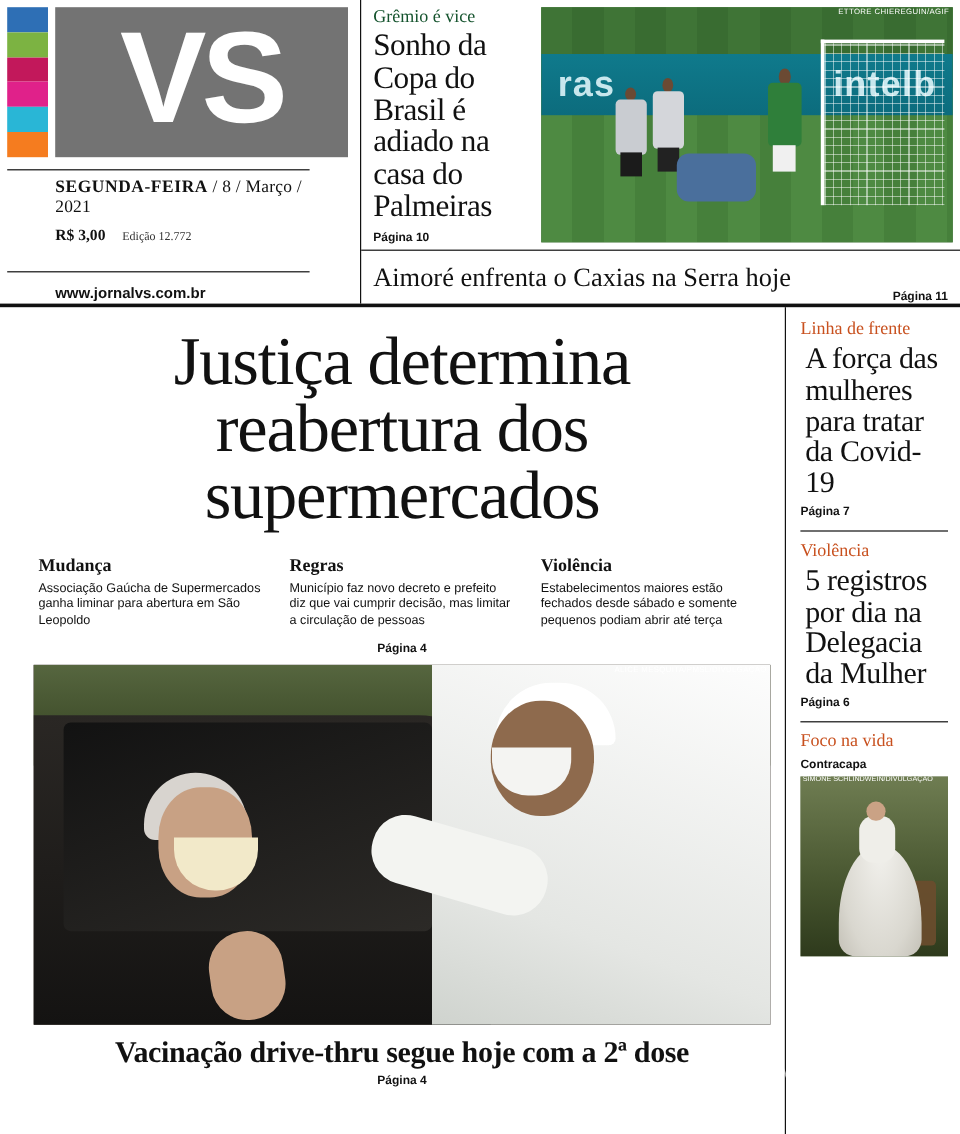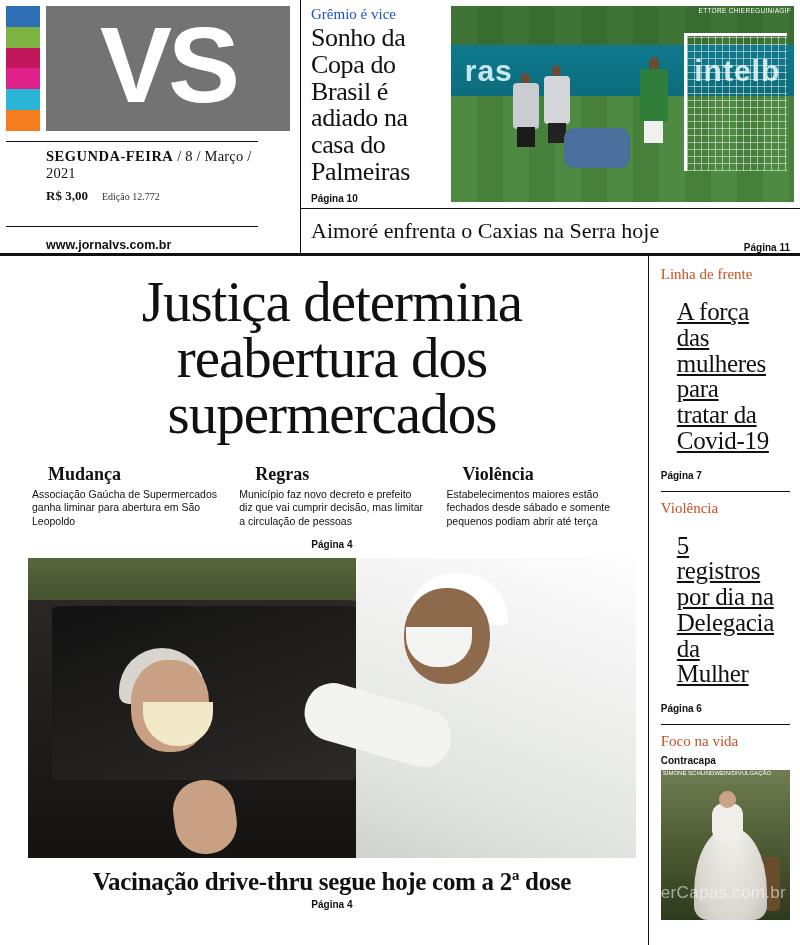--- a/index.html
+++ b/index.html
@@ -105,21 +105,21 @@
     border-bottom: 1px solid #111;
   }
   .mh-lead {
     width: 150px;
     padding: 6px 8px 4px 10px;
     display: flex;
     flex-direction: column;
   }
   .kicker {
     font-family: "Liberation Serif", serif;
-    color: #1d4ed8;
+    color: #14532d;
     font-size: 15px;
     margin-bottom: 2px;
   }
   .mh-lead h2 {
     margin: 0;
     font-size: 26px;
     line-height: 1.03;
     font-weight: normal;
     letter-spacing: -0.4px;
   }
@@ -187,22 +187,22 @@
   }
 
   .sub-decks {
     display: flex;
     gap: 22px;
     margin-top: 22px;
     padding: 0 4px;
   }
   .deck { flex: 1; }
   .deck h4 {
-    margin: 0 0 3px 16px;
-    font-size: 18px;
+    margin: 0 0 3px 0;
+    font-size: 15px;
     font-weight: bold;
   }
   .deck p {
     margin: 0;
     font-family: "Liberation Sans", sans-serif;
     font-size: 10.5px;
     line-height: 1.3;
   }
   .deck-page {
     text-align: center;
@@ -236,26 +236,25 @@
   }
 
   
   .side-item { margin-bottom: 10px; }
   .side-kicker {
     color: #C8501E;
     font-size: 15px;
     margin-bottom: 1px;
   }
   .side-item h3 {
-    margin: 16px;
+    margin: 4px;
     font-size: 25px;
     line-height: 1.03;
     font-weight: normal;
     letter-spacing: -0.3px;
-    text-decoration: underline;
   }
   .side-page {
     font-family: "Liberation Sans", sans-serif;
     font-size: 10px;
     font-weight: bold;
     margin-top: 5px;
   }
   .side-rule { border: 0; border-top: 1px solid #111; margin: 9px 0 8px 0; }
 
   .side-photo {

